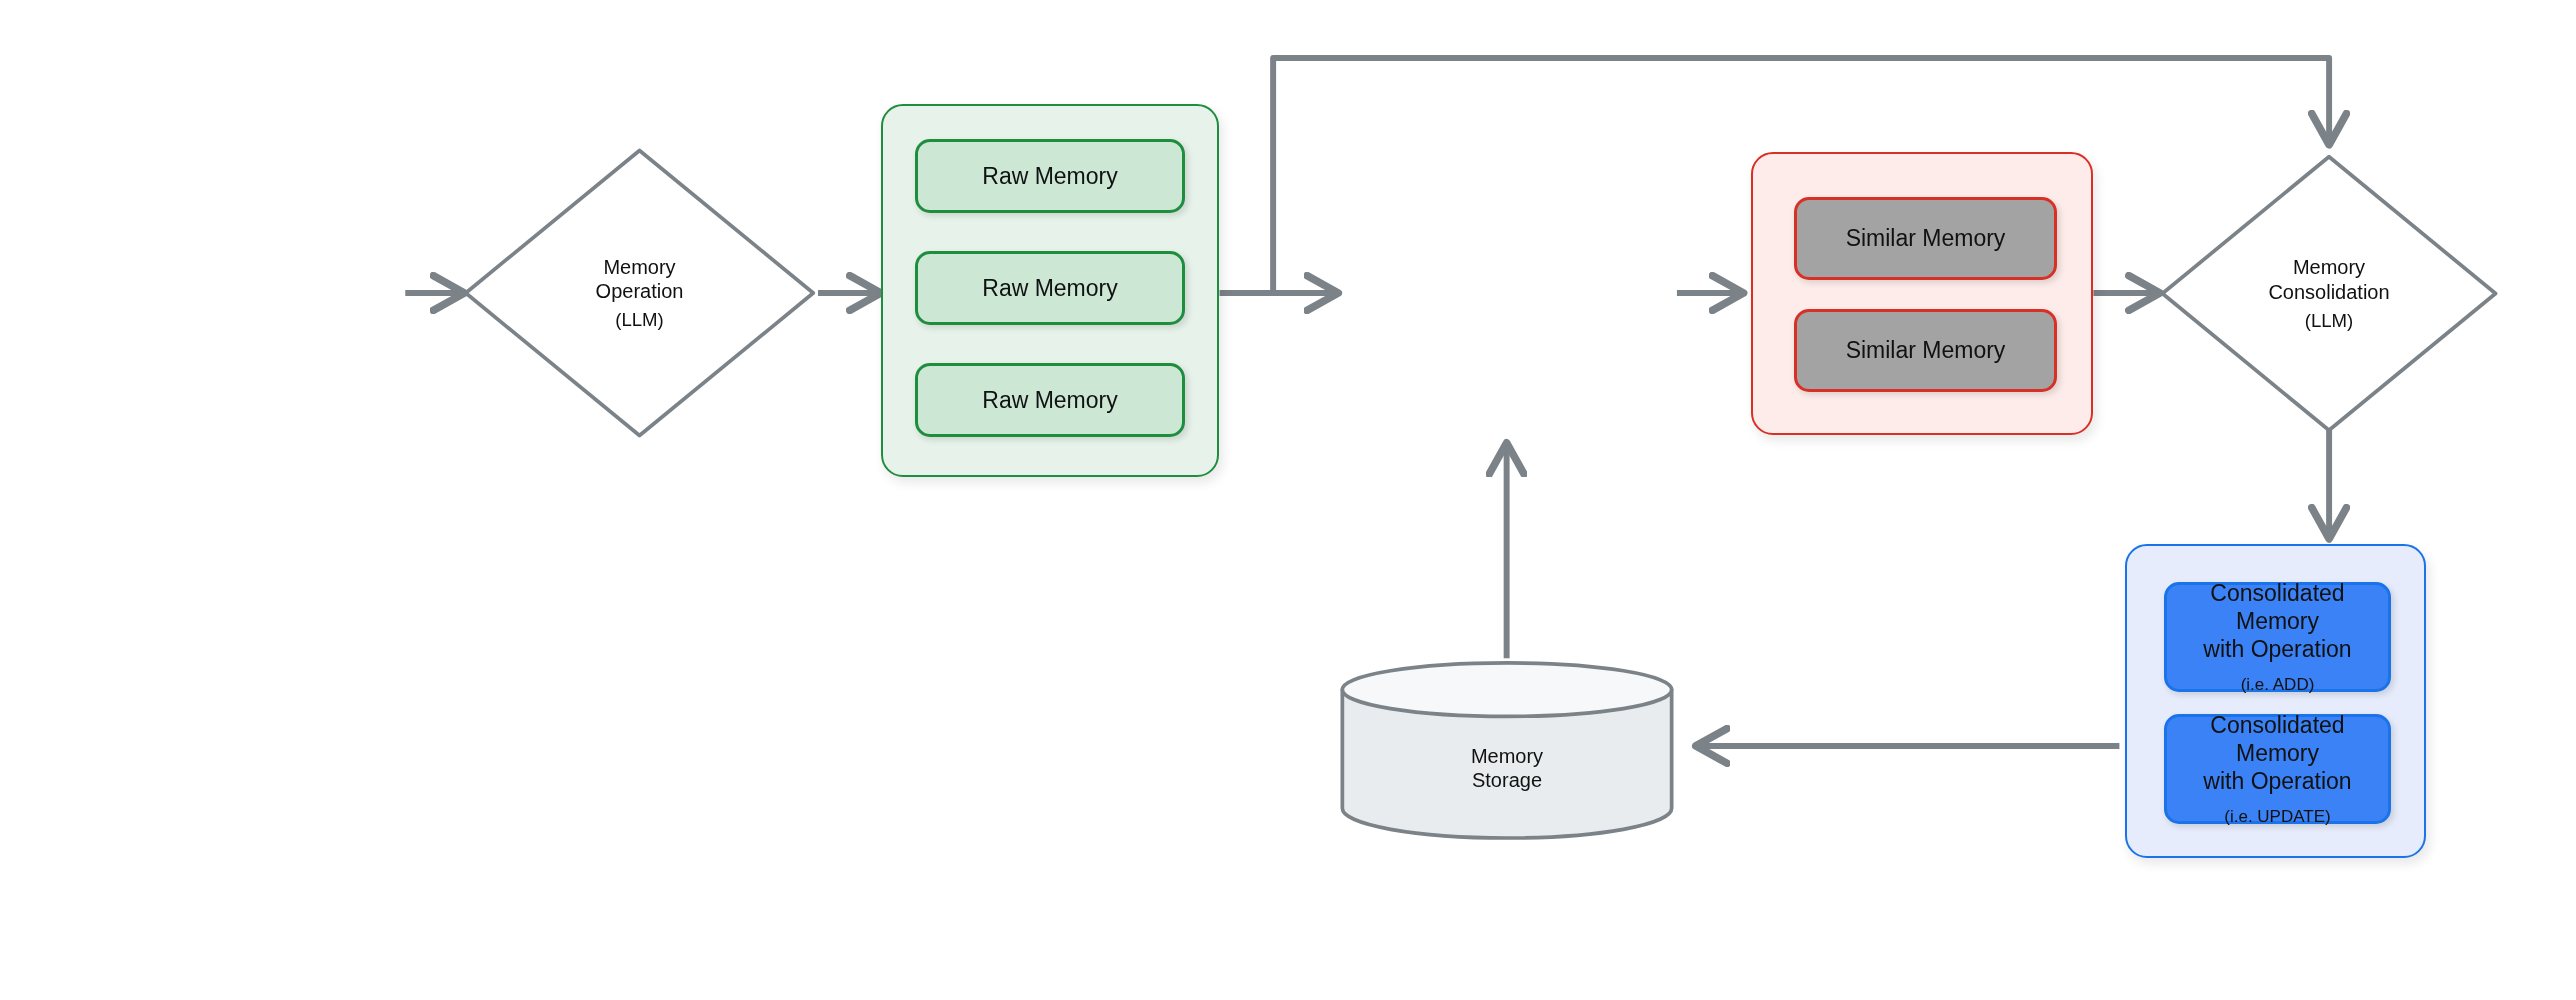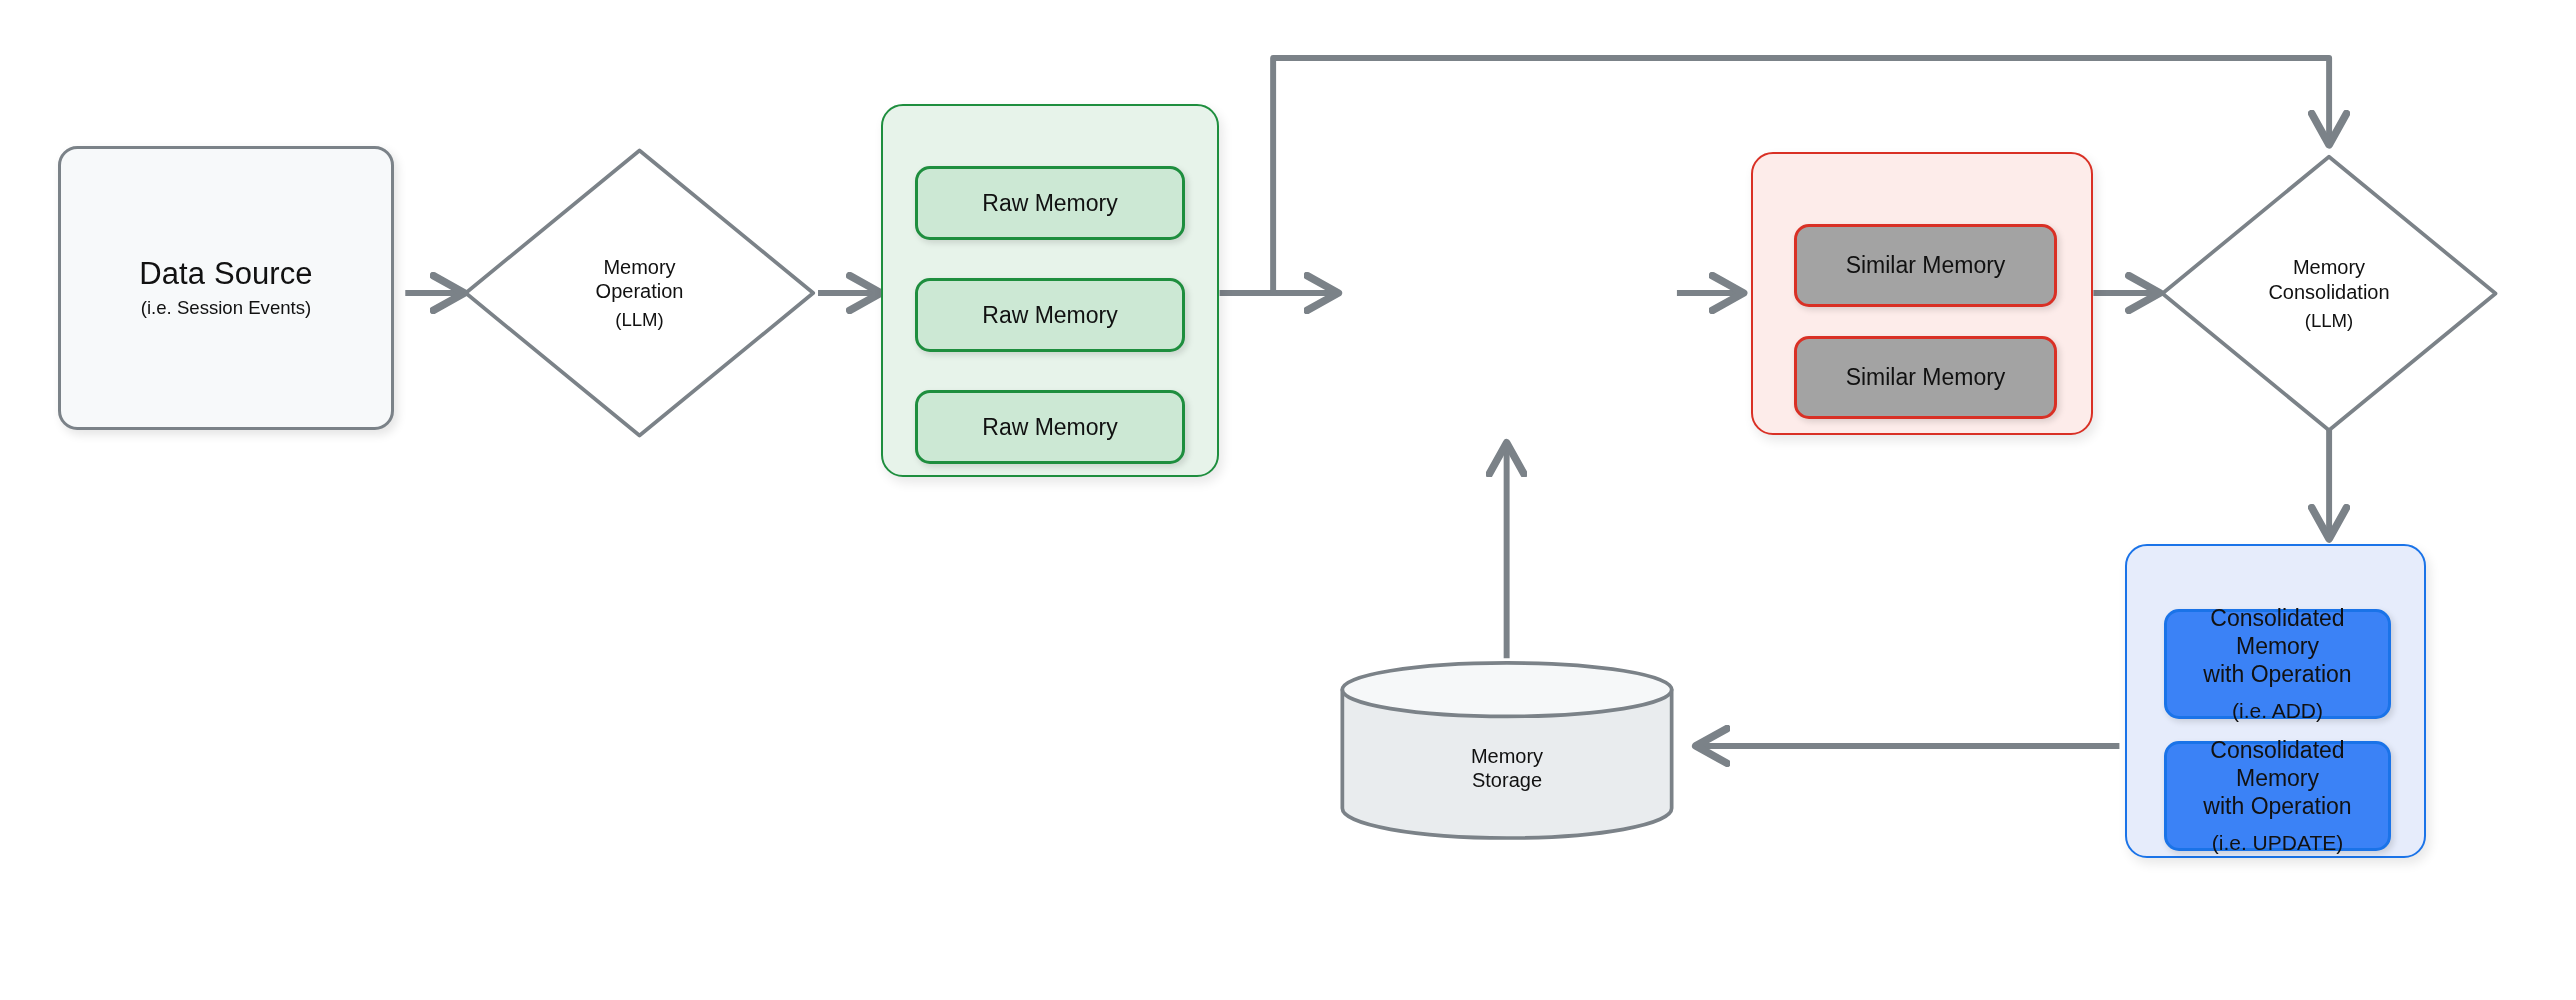--- a/index.html
+++ b/index.html
@@ -100,28 +100,27 @@
     position: absolute;
     box-sizing: border-box;
     display: flex;
     flex-direction: column;
     align-items: center;
     justify-content: center;
     text-align: center;
     border-radius: 15px;
     color: #111111;
     box-shadow: 2.2px 3px 6.7px rgba(0,0,0,0.13);
-    margin-top: 27px;
   }
   .chip.green { background: #cce8d4; border: 3.7px solid #1e8e3e; }
   .chip.red   { background: #a3a3a3; border: 3.7px solid #d93025; }
   .chip.blue  { background: #3b82f6; border: 3.7px solid #1a73e8; }
 
   .chip .line1 { font-size: 23px; line-height: 1.22; }
-  .chip .line2 { font-size: 21px; line-height: 1.25; margin-top: 10.4px; }
+  .chip .line2 { font-size: 17px; line-height: 1.25; margin-top: 10.4px; }
 
   
   .cylinder { position: absolute; }
   .cylinder svg { position: absolute; left: 0; top: 0; overflow: visible; }
   .cylinder .cyl-label {
     position: absolute;
     left: 0;
     width: 100%;
     display: flex;
     flex-direction: column;
@@ -158,24 +157,20 @@
       <path d="M 2815 394 L 2900 394" marker-end="url(#arrow)"></path>
 
       <path d="M 3132 578 L 3132 720" marker-end="url(#arrow)"></path>
 
       <path d="M 2850 1003 L 2285 1003" marker-end="url(#arrow)"></path>
 
       <path d="M 2026 885 L 2026 600" marker-end="url(#arrow)"></path>
     </g>
   </svg>
 
-  <div class="node box-plain" style="left:58px; top:146px; width:336px; height:284px;">
-    <div class="title-lg">Data Source</div>
-    <div class="sub-sm">(i.e. Session Events)</div>
-  </div>
 
   <div class="diamond-wrap" style="left:461px; top:146px; width:357px; height:294px;">
     <svg width="357" height="294" viewBox="0 0 480 396">
       <path d="M 240 6 L 474 198 L 240 390 L 6 198 Z" fill="#ffffff" stroke="#7b8288" stroke-width="5" stroke-linejoin="round"></path>
     </svg>
     <div class="diamond-label">
       <div class="title-md">Memory</div>
       <div class="title-md">Operation</div>
       <div class="sub-sm">(LLM)</div>
     </div>

